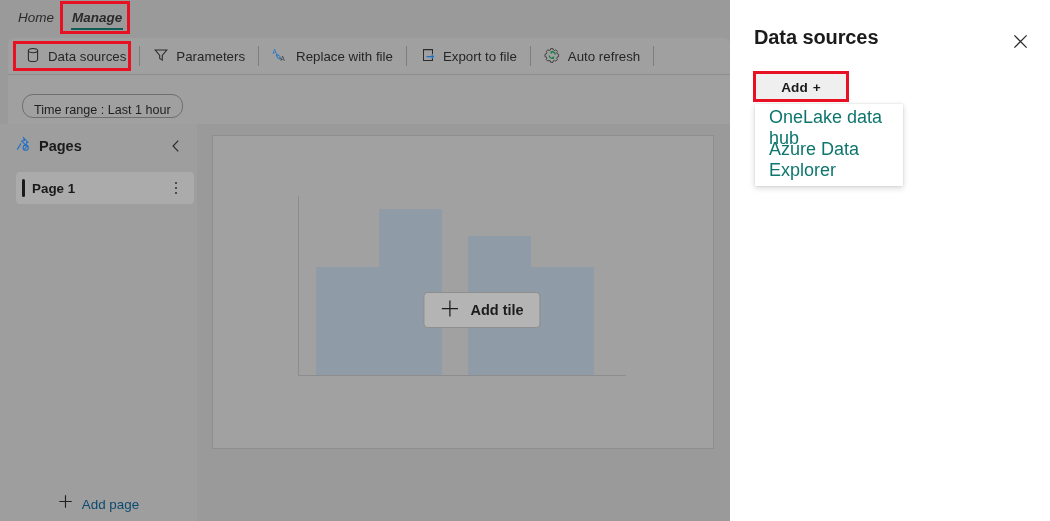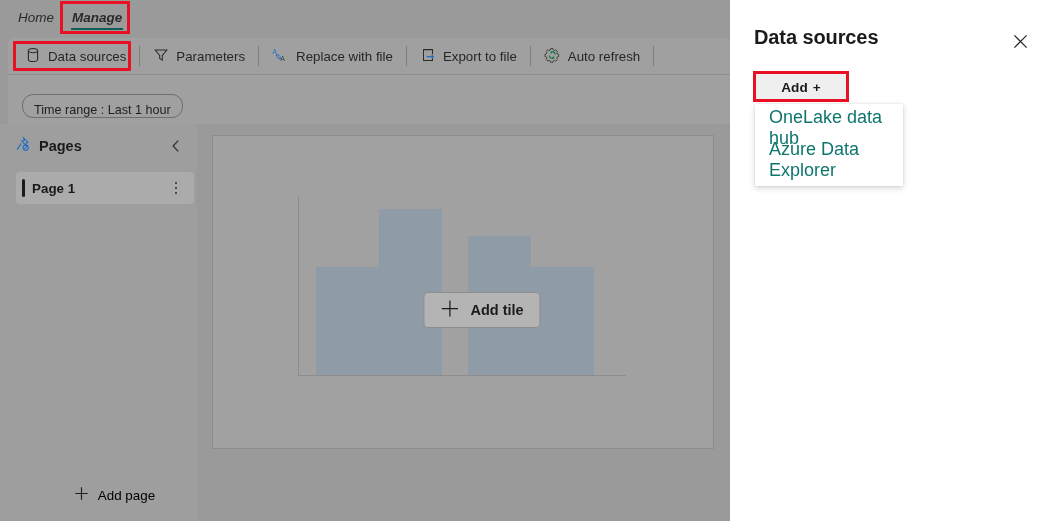--- a/index.html
+++ b/index.html
@@ -181,28 +181,28 @@
     cursor: pointer;
   }
   .page-more i {
     width: 2.5px; height: 2.5px;
     background: #2b2b2b;
     border-radius: 50%;
     display: block;
   }
   .add-page {
     position: absolute;
-    left: 16px; bottom: 9px;
+    left: 0; bottom: 9px;
     width: 197px; height: 34px;
     display: flex;
-    align-items: center;
+    align-items: flex-end;
     justify-content: center;
     gap: 9px;
     font-size: 13.4px;
-    color: #000000;
+    color: #0c4a6e;
     cursor: pointer;
   }
 
   
   .canvas-area {
     position: absolute;
     left: 197px; top: 124px;
     width: 533px; height: 397px;
     background: #9a9a9a;
   }

